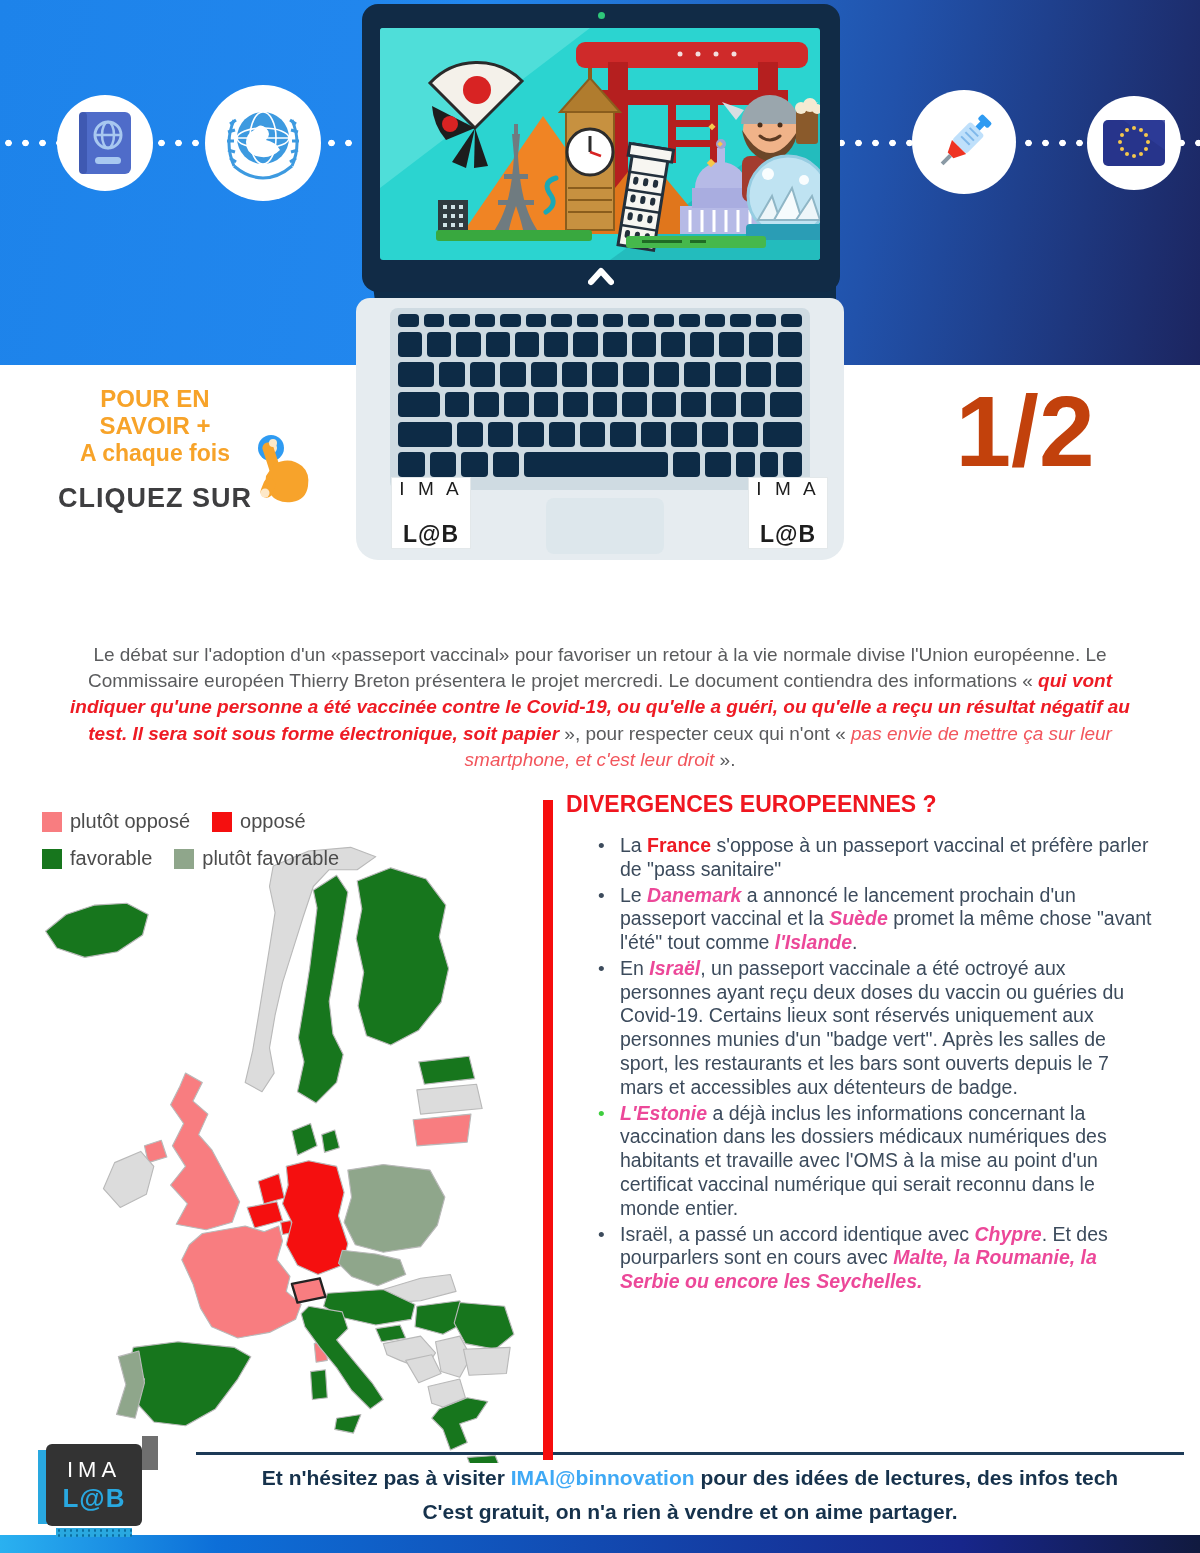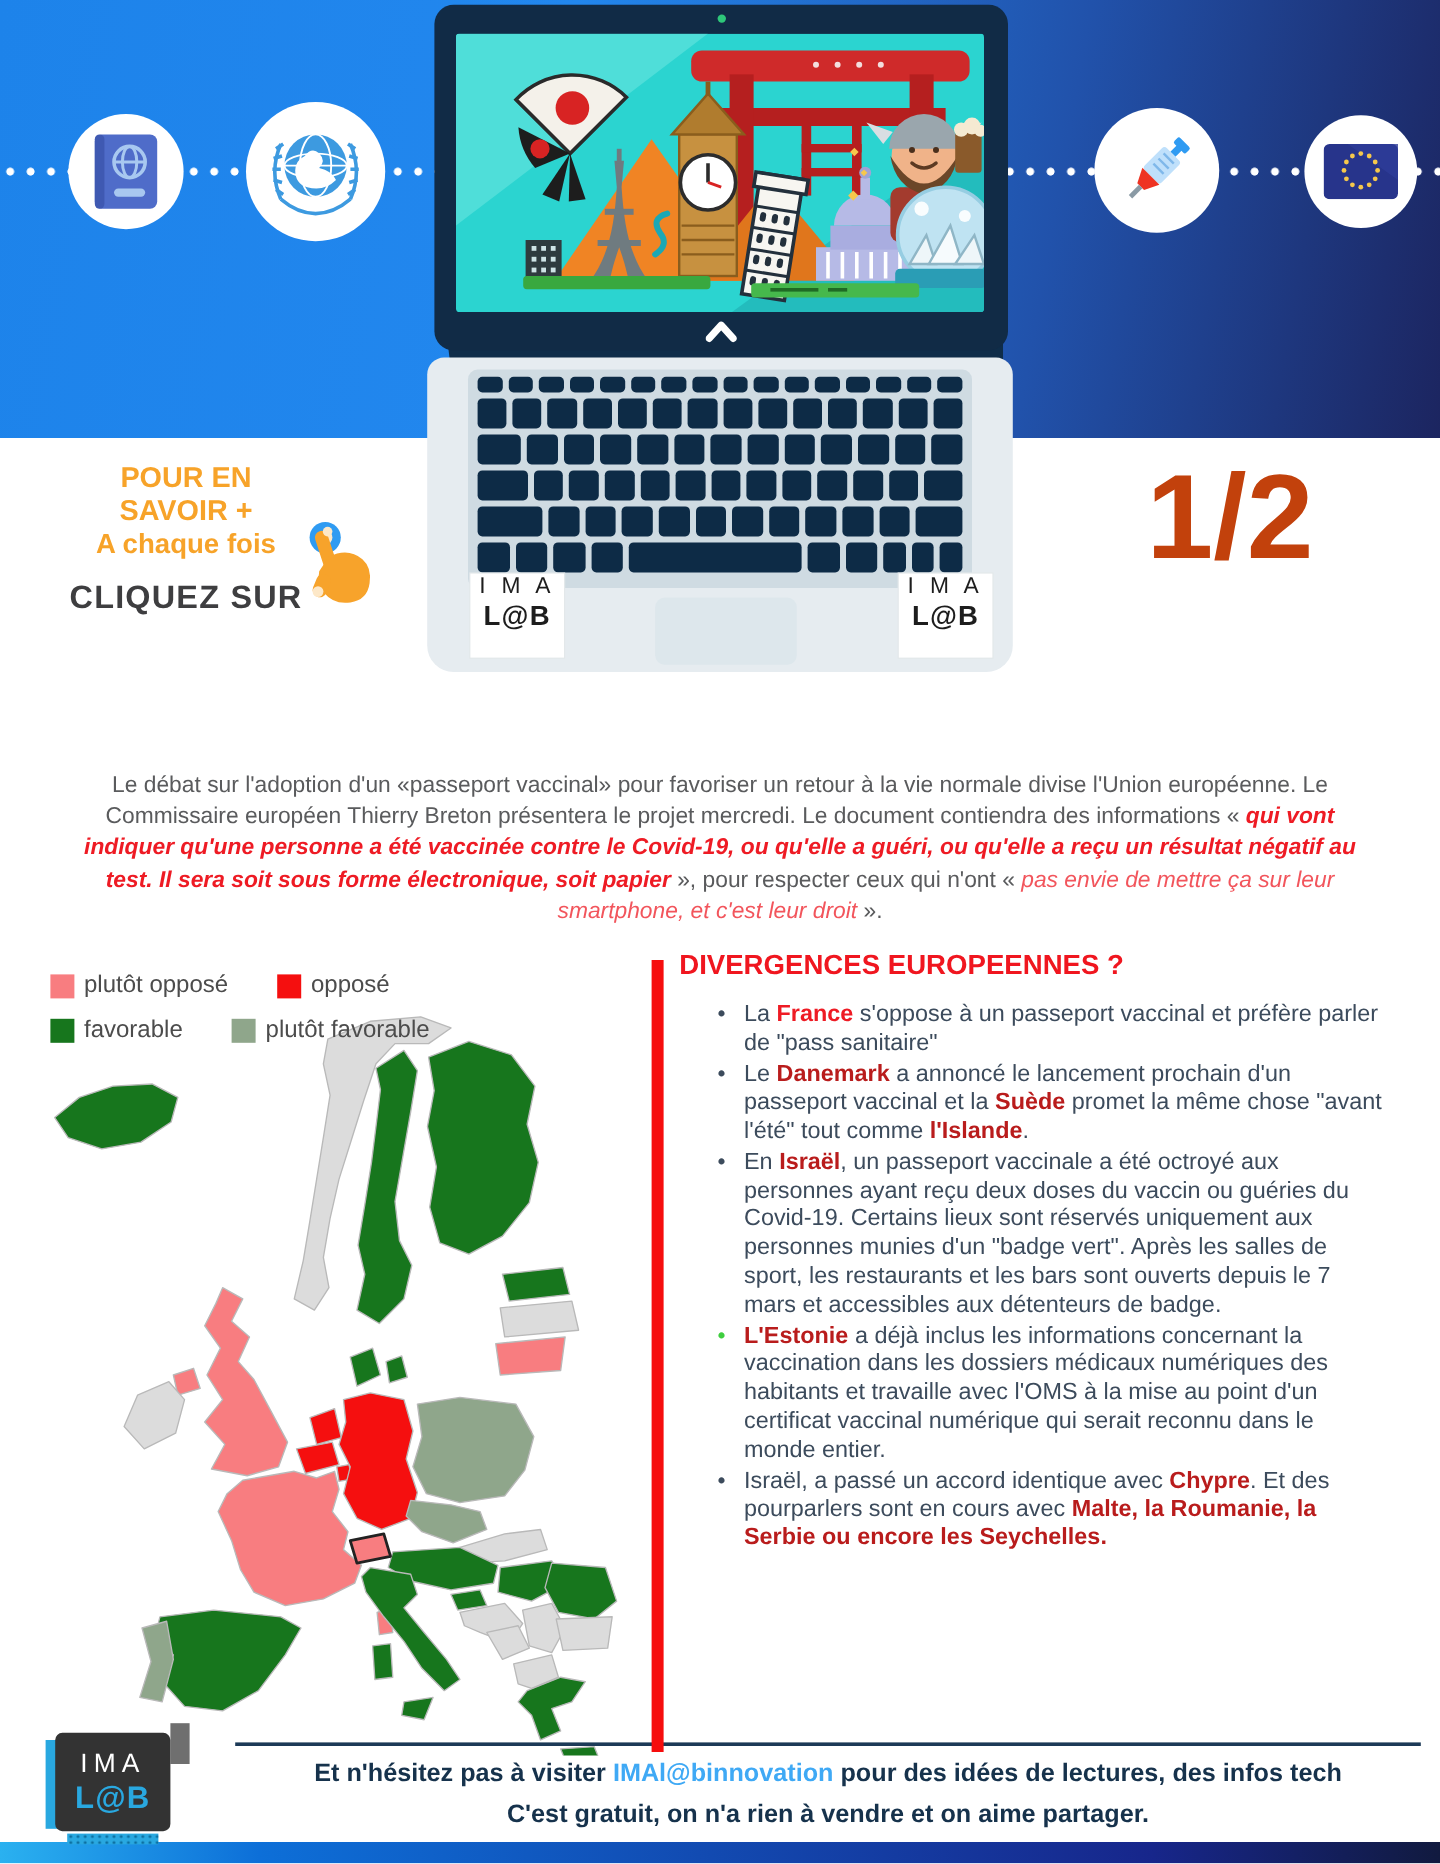--- a/index.html
+++ b/index.html
@@ -24,47 +24,47 @@
   .lapbody{position:absolute;left:356px;top:298px;width:488px;height:262px;background:#e6ecf0;
            border-radius:14px 14px 22px 22px;z-index:4;}
   .kbbed{position:absolute;left:390px;top:308px;width:420px;height:182px;background:#cfdbe2;
          border-radius:8px;z-index:5;}
   .keys{position:absolute;left:398px;top:314px;width:404px;height:172px;z-index:6;}
   .krow{display:flex;gap:5px;margin-bottom:5px;}
   .key{background:#0d2b46;border-radius:4px;flex:1 1 0;}
   .trackpad{position:absolute;left:546px;top:498px;width:118px;height:56px;background:#dde7ec;
             border-radius:8px;z-index:6;}
   .sticker{position:absolute;top:478px;width:78px;height:70px;background:#fff;z-index:7;
-           display:flex;flex-direction:column;align-items:center;justify-content:flex-start;
+           display:flex;flex-direction:column;align-items:center;justify-content:space-between;
            box-shadow:0 0 0 1px #e3e8ea;}
   .sticker .l1{font-size:19px;letter-spacing:4px;color:#1d1d1d;}
   .sticker .l2{font-size:23px;font-weight:700;color:#1d1d1d;letter-spacing:1px;}
   
   .promo{position:absolute;left:40px;top:386px;width:230px;text-align:center;z-index:8;}
   .promo .o1{font-size:24px;font-weight:800;color:#f7a329;line-height:1.12;}
   .promo .o2{font-size:23px;font-weight:800;color:#f7a329;line-height:1.2;}
   .promo .cta{margin-top:16px;font-size:27px;font-weight:800;color:#3e3e40;letter-spacing:1px;}
   .hand{position:absolute;left:248px;top:430px;width:72px;height:76px;z-index:8;}
   .pager{position:absolute;left:930px;top:374px;width:190px;text-align:center;z-index:8;
          font-size:100px;font-weight:800;color:#c2410c;}
   
   .title{position:absolute;left:0;top:576px;width:1200px;text-align:center;
          font-size:38px;font-weight:800;color:#f0161f;}
   .intro{position:absolute;left:60px;top:642px;width:1080px;text-align:center;
          font-size:19px;line-height:1.38;color:#5a5b5d;}
   
   .sg-red-bi{color:#ee1b24;font-weight:700;font-style:italic;}
   .sg-red-i{color:#f2555c;font-style:italic;}
   .sg-red-b{color:#ee1b24;font-weight:700;}
-  .sg-green-b{color:#b91c1c;font-weight:700;}
+  .sg-green-b{color:#ec4899;font-weight:700;font-style:italic;}
   .sg-cyan-b{color:#3fa9f5;font-weight:700;}
   .sg-navy-b{font-weight:700;}
   
   .legend{position:absolute;left:42px;top:810px;width:470px;z-index:2;font-size:20px;color:#4c4c4c;}
-  .lrow{display:flex;align-items:center;gap:19px;margin-bottom:14px;}
+  .lrow{display:flex;align-items:center;gap:0;margin-bottom:14px;}
   .lsw{width:20px;height:20px;display:inline-block;}
   .litem{display:flex;align-items:center;gap:8px;margin-right:22px;}
   .mapwrap{position:absolute;left:12px;top:838px;width:528px;height:625px;z-index:1;}
   .divider{position:absolute;left:543px;top:800px;width:10px;height:660px;background:#f60d0d;z-index:3;}
   
   .rcol{position:absolute;left:566px;top:791px;width:606px;}
   .rhead{font-size:23px;font-weight:800;color:#f0161f;margin:0 0 16px 0;}
   .blist{margin:16px;padding:0 0 0 16px;list-style:none;}
   .blist li{position:relative;padding-left:22px;font-size:19.5px;line-height:1.22;color:#3c4b5c;margin-bottom:2px;}
   .blist li::before{content:"•";position:absolute;left:0;top:0;color:#3c4b5c;font-size:19px;}

